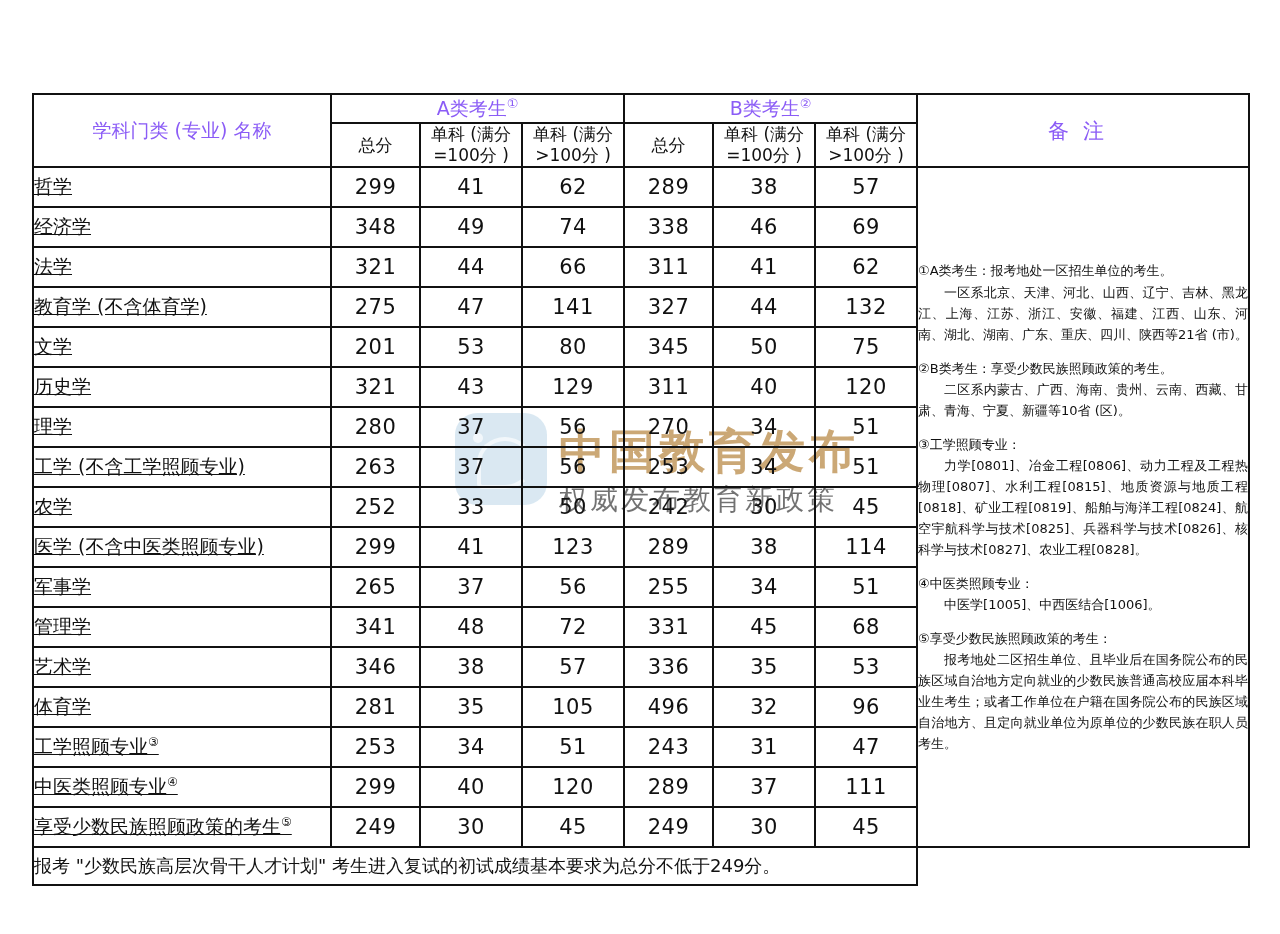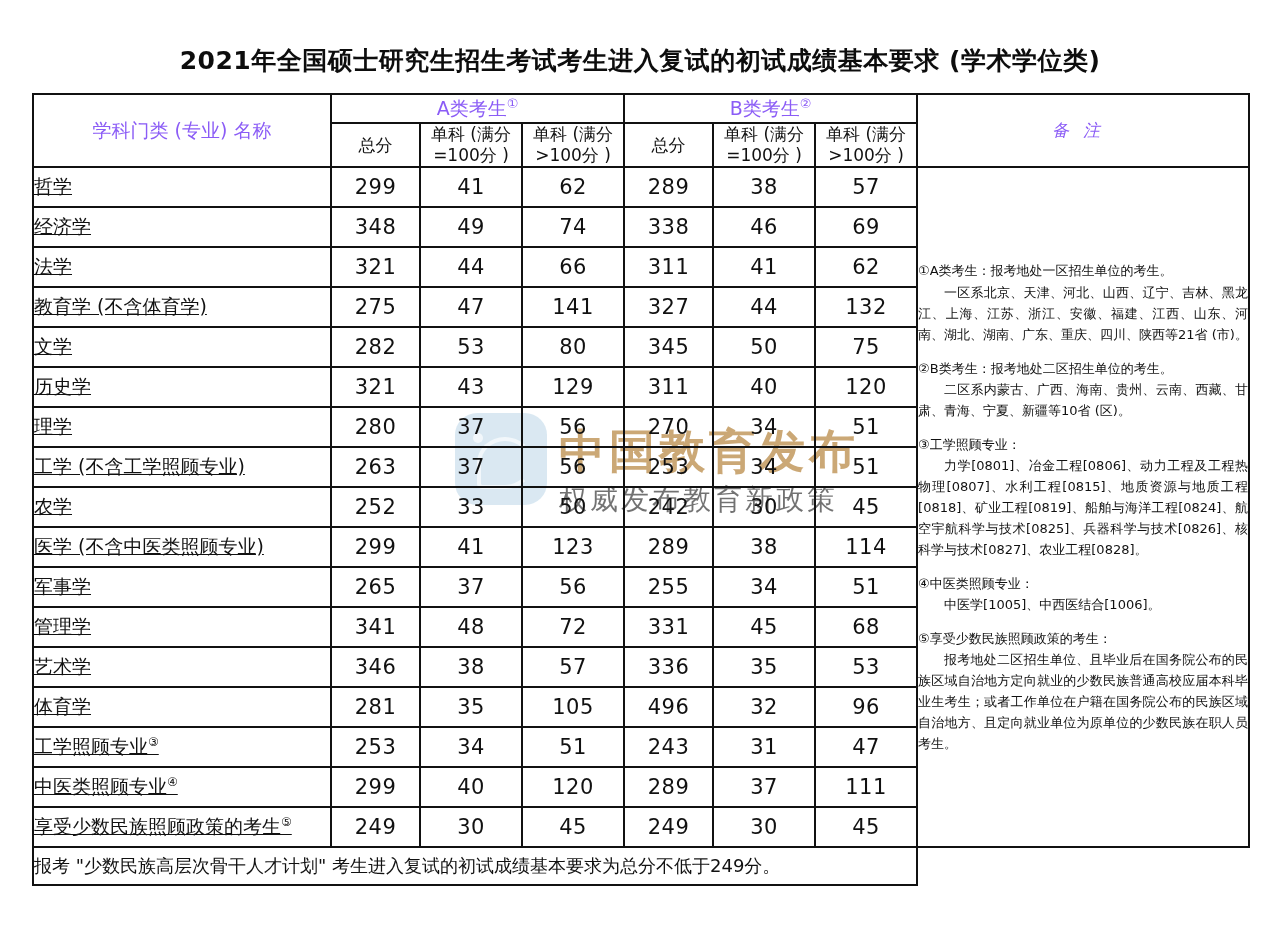--- a/index.html
+++ b/index.html
@@ -132,24 +132,23 @@
     vertical-align: super;
   }
   .hcell-sub {
     text-align: center;
     font-size: 17px;
     line-height: 1.25;
     padding: 6px 3px;
   }
   .hcell-beizhu {
     text-align: center;
-    font-size: 17px;
+    font-size: 21px;
     letter-spacing: 14px;
     padding-left: 14px;
-    font-style: italic;
   }
 
   td.subject {
     font-size: 19px;
     text-align: left;
     padding: 4px 0 4px 10px;
     white-space: nowrap;
     height: 38px;
     text-decoration: underline;
   }
@@ -182,21 +181,20 @@
     padding: 7px 0 7px 10px;
     height: 36px;
     white-space: nowrap;
   }
 </style>
 </head>
 <body>
 
 <div id="page">
 
-  <div class="title">2021年全国硕士研究生招生考试考生进入复试的初试成绩基本要求 (学术学位类)</div>
 
   <div class="watermark">
     <div class="wm-logo"></div>
     <div class="wm-text">中国教育发布</div>
     <div class="wm-sub">权威发布教育新政策</div>
   </div>
 
   <div class="table-wrap">
     <table class="grid">
       <colgroup>
@@ -251,21 +249,21 @@
             <td class="num">62</td>
             <td class="num">289</td>
             <td class="num">38</td>
             <td class="num">57</td>
             <td class="notes" rowspan="17">
               <div class="note-block">
                 <p class="note-head">①A类考生：报考地处一区招生单位的考生。</p>
                 <p class="note-body">一区系北京、天津、河北、山西、辽宁、吉林、黑龙江、上海、江苏、浙江、安徽、福建、江西、山东、河南、湖北、湖南、广东、重庆、四川、陕西等21省 (市)。</p>
               </div>
               <div class="note-block">
-                <p class="note-head">②B类考生：报考地处二区招生单位的考生。</p>
+                <p class="note-head">②B类考生：享受少数民族照顾政策的考生。</p>
                 <p class="note-body">二区系内蒙古、广西、海南、贵州、云南、西藏、甘肃、青海、宁夏、新疆等10省 (区)。</p>
               </div>
               <div class="note-block">
                 <p class="note-head">③工学照顾专业：</p>
                 <p class="note-body">力学[0801]、冶金工程[0806]、动力工程及工程热物理[0807]、水利工程[0815]、地质资源与地质工程[0818]、矿业工程[0819]、船舶与海洋工程[0824]、航空宇航科学与技术[0825]、兵器科学与技术[0826]、核科学与技术[0827]、农业工程[0828]。</p>
               </div>
               <div class="note-block">
                 <p class="note-head">④中医类照顾专业：</p>
                 <p class="note-body">中医学[1005]、中西医结合[1006]。</p>
               </div>
@@ -297,21 +295,21 @@
             <td class="subject"><span>教育学 (不含体育学)</span></td>
             <td class="num">275</td>
             <td class="num">47</td>
             <td class="num">141</td>
             <td class="num">327</td>
             <td class="num">44</td>
             <td class="num">132</td>
           </tr>
           <tr>
             <td class="subject"><span>文学</span></td>
-            <td class="num">282</td>
+            <td class="num">201</td>
             <td class="num">53</td>
             <td class="num">80</td>
             <td class="num">345</td>
             <td class="num">50</td>
             <td class="num">75</td>
           </tr>
           <tr>
             <td class="subject"><span>历史学</span></td>
             <td class="num">321</td>
             <td class="num">43</td>

